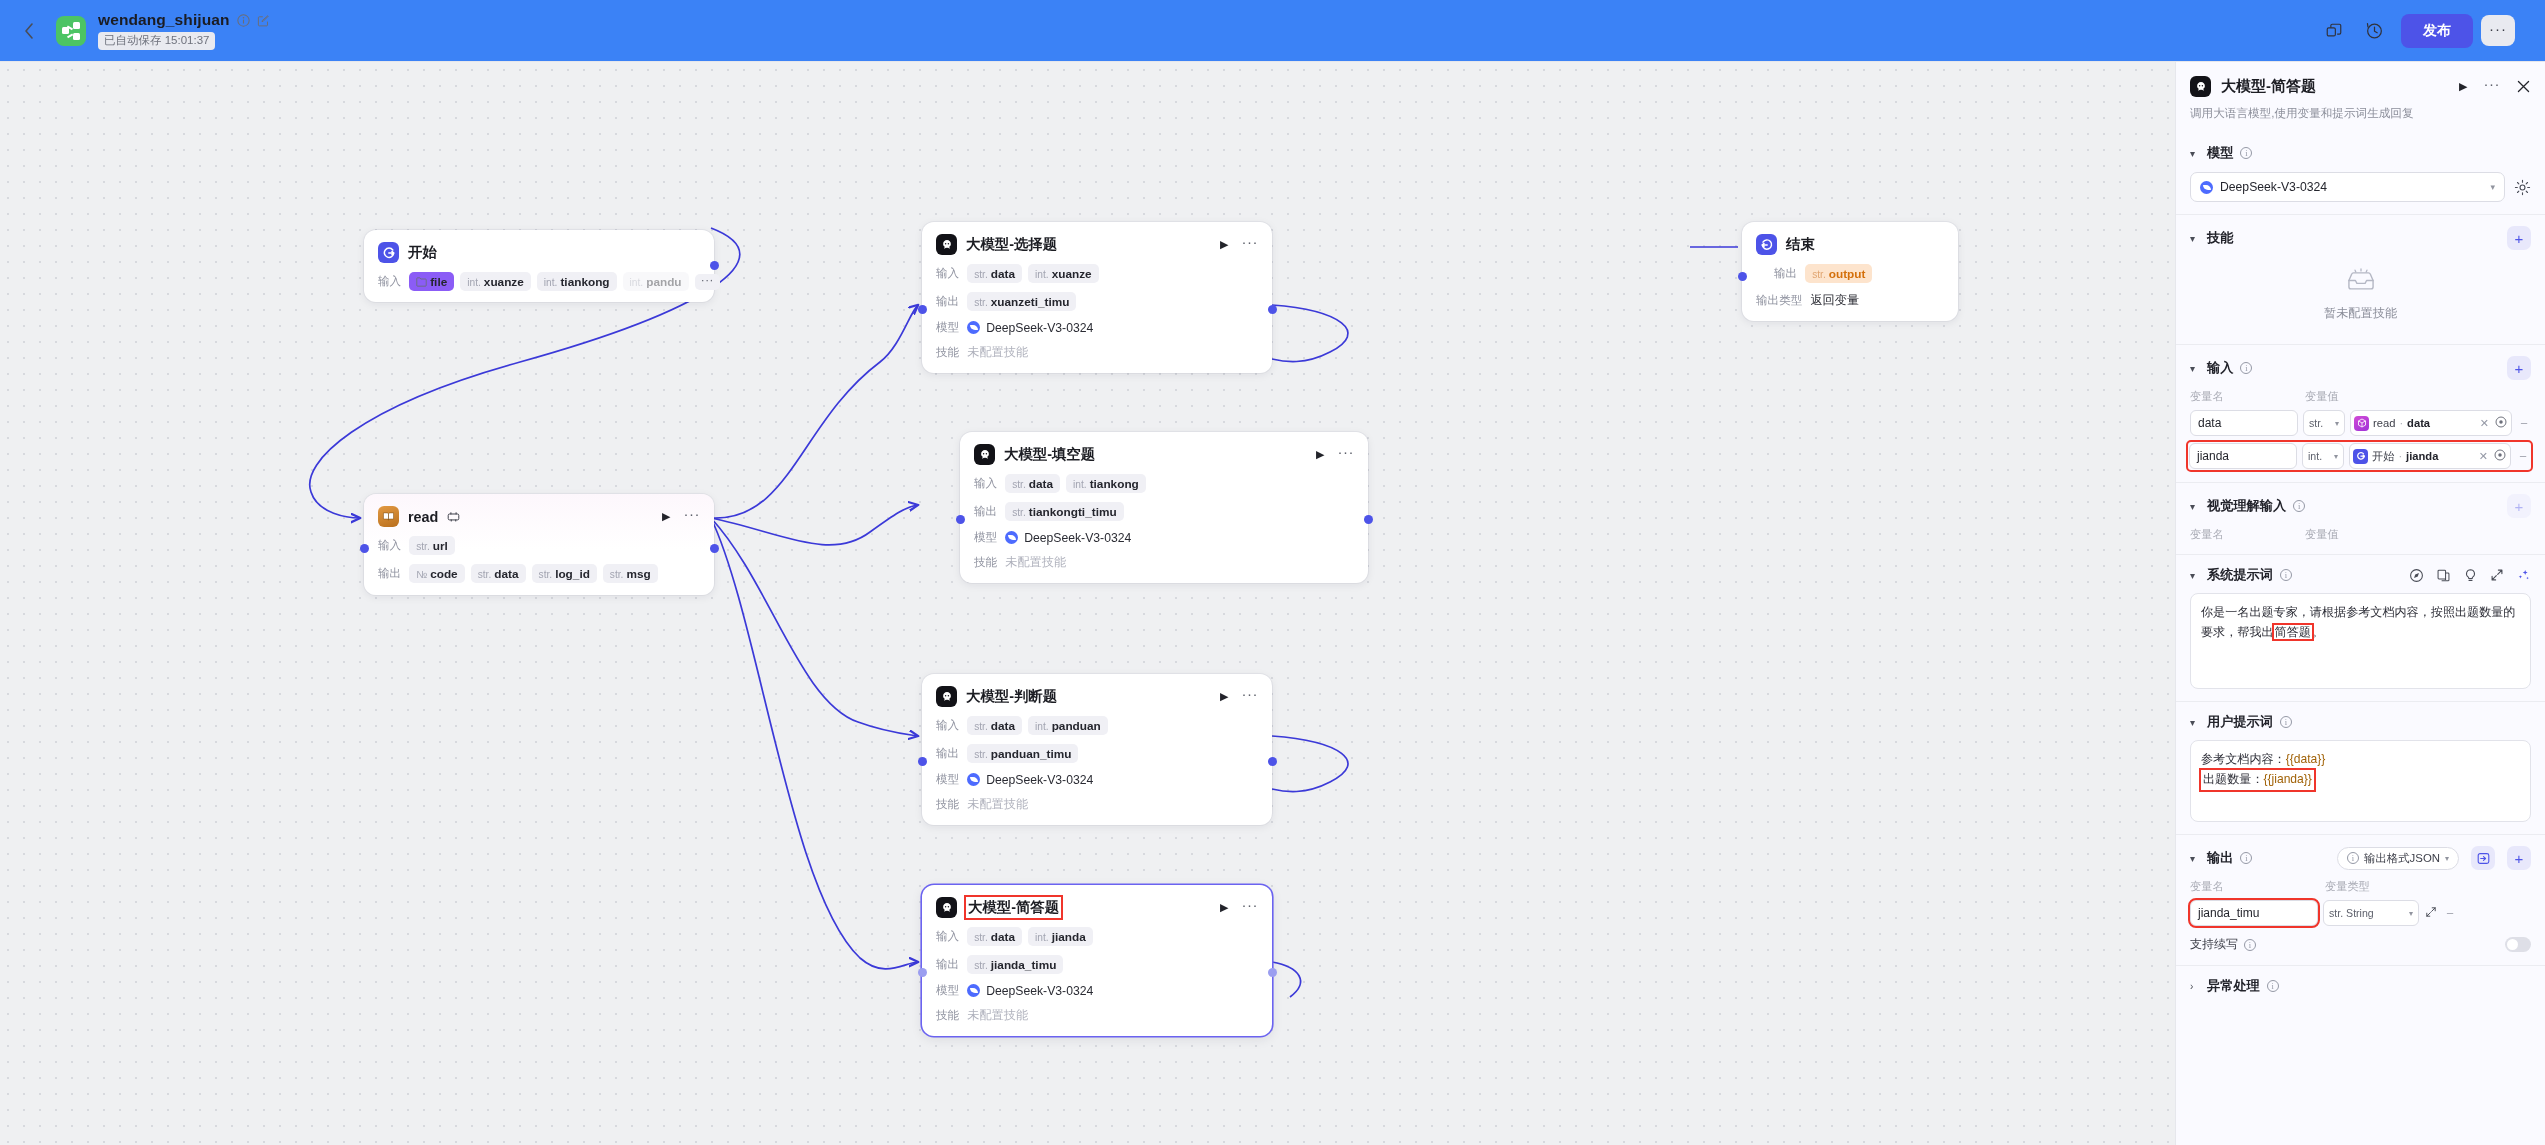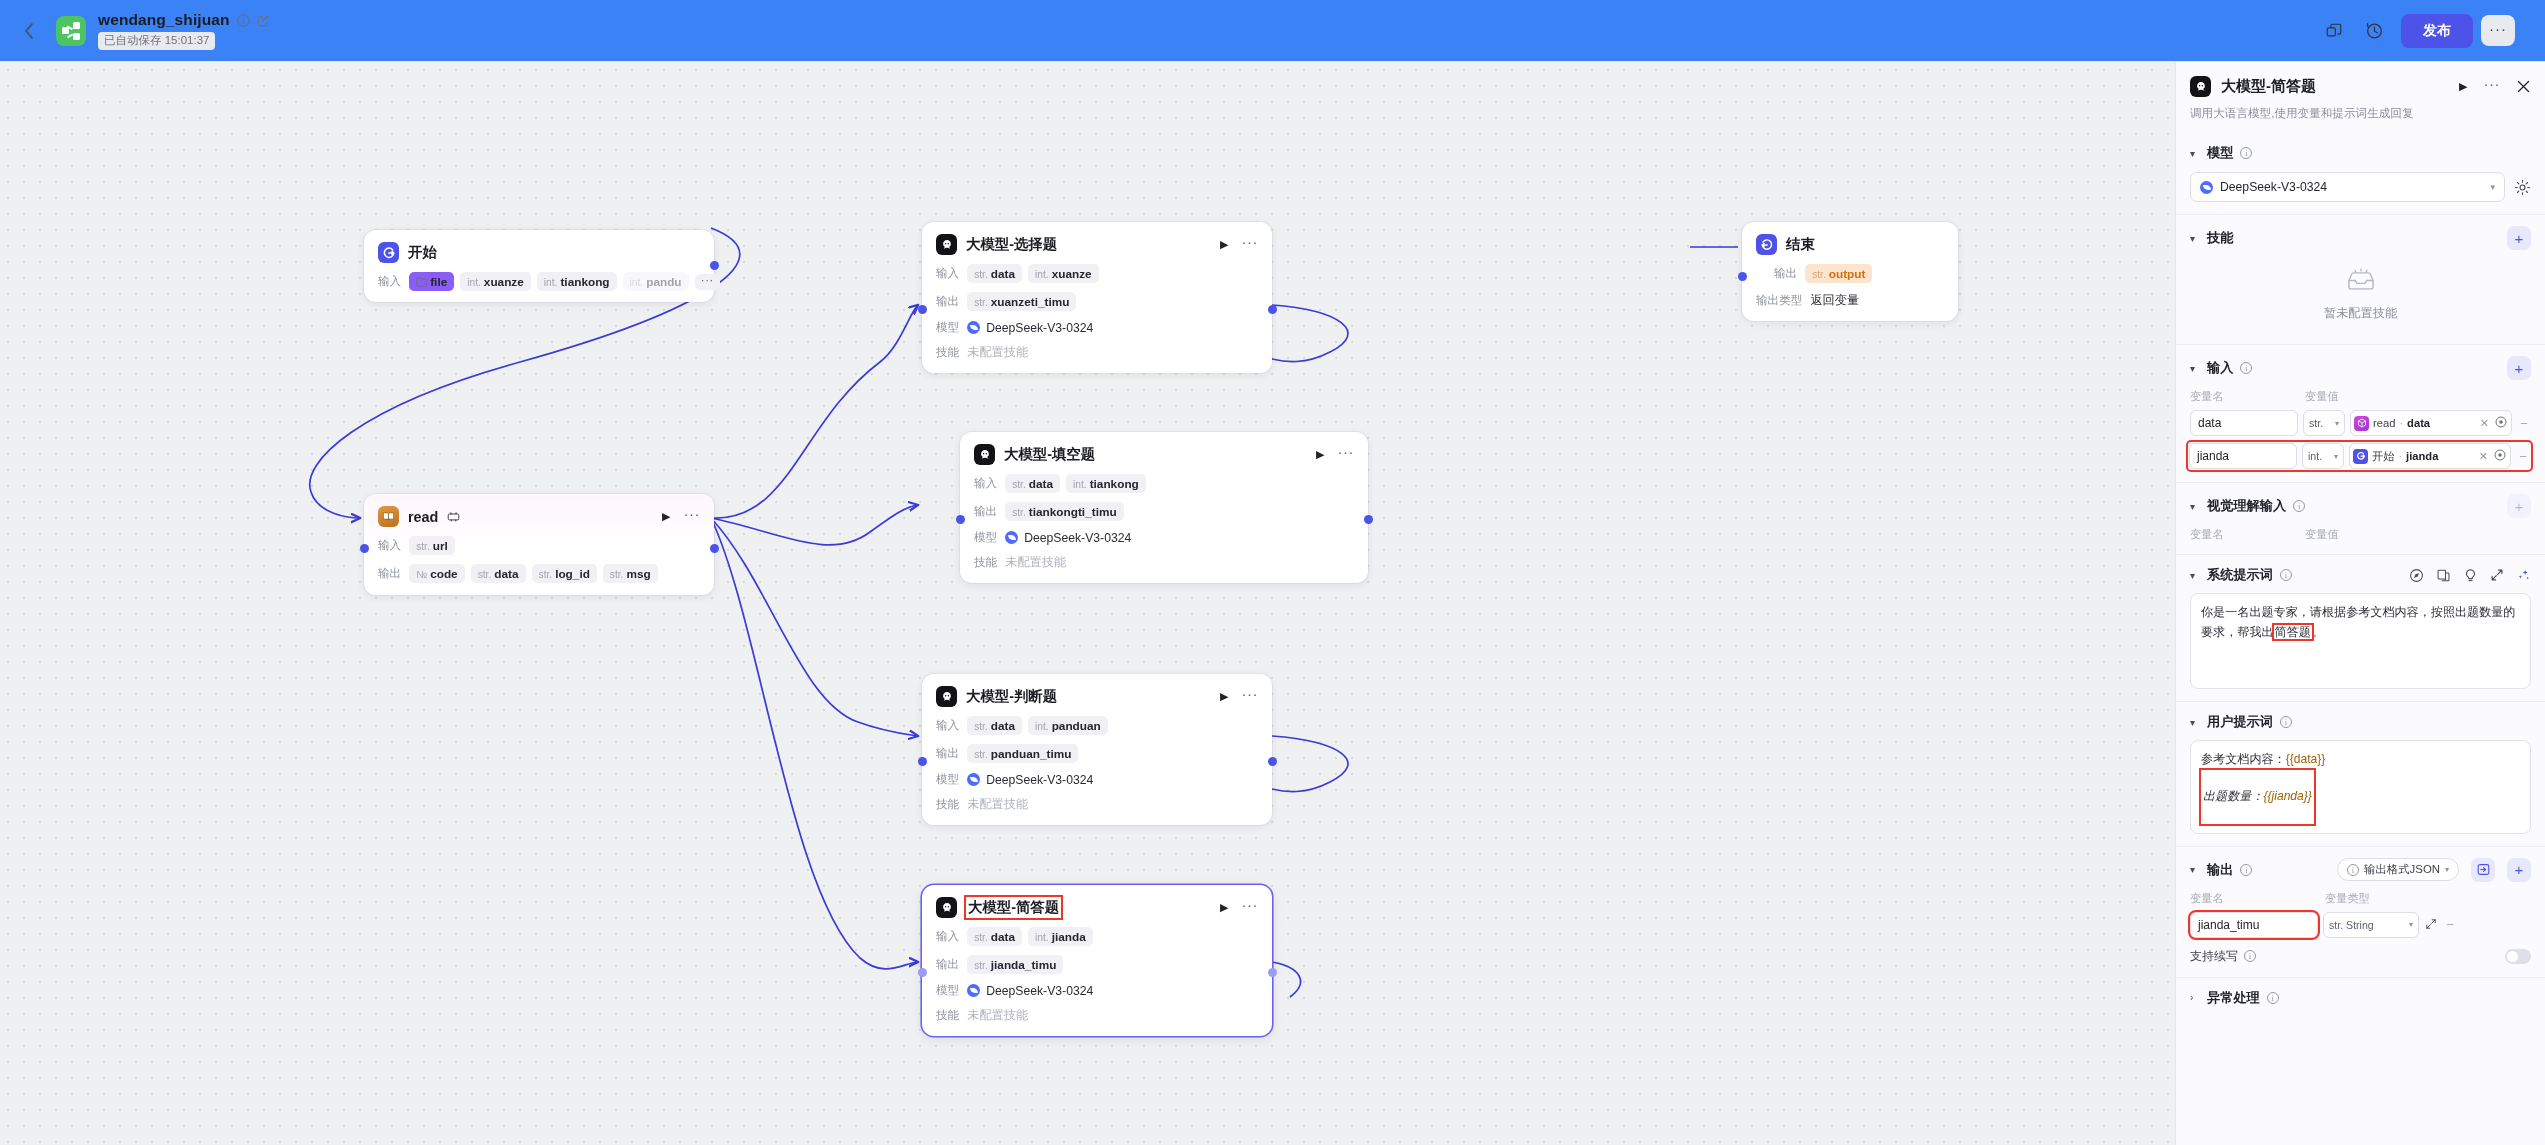--- a/index.html
+++ b/index.html
@@ -172,21 +172,21 @@
   .vval .fld { font-size: 11.2px; color: #22232b; font-weight: bold; white-space: nowrap; }
   .vval .x { margin-left: auto; color: #9599a6; font-size: 11px; cursor: pointer; padding: 0 2px; }
   .vval .tgt { color: #5d606b; font-size: 11px; }
   .minus { width: 14px; text-align: center; color: #a5a7b2; font-size: 13px; cursor: pointer; flex: none; }
   .expand-ic { color: #4a4d57; font-size: 11px; cursor: pointer; flex:none; width:14px; text-align:center;}
 
   .prompt-box { margin-top: 9px; border: 1px solid #e2e3ea; background: #fff; border-radius: 8px;
     padding: 9px 10px; min-height: 96px; font-size: 12.1px; line-height: 1.65; color: #2c2d36; }
   .prompt-box .hl { outline: 2.2px solid #f0352b; padding: 0 1px; }
   .prompt-box .var { color: #a16207; }
-  .line-hl { outline: 2.2px solid #f0352b; display: inline-block; padding: 17px 2px; font-style: italic; }
+  .line-hl { outline: 2.2px solid #f0352b; display: inline-block; padding: 0 2px; }
 
   .out-pill { display: flex; align-items: center; gap: 5px; border: 1px solid #dcdde5; background: #fff;
     border-radius: 14px; padding: 3px 9px; font-size: 11.4px; color: #3c3e48; cursor: pointer; }
   .out-pill .chev { color: #91949f; font-size: 8px; }
   .toggle { width: 26px; height: 15px; border-radius: 8px; background: #dedfe7; position: relative; cursor: pointer; flex:none;}
   .toggle:after { content:""; position:absolute; width:11px; height:11px; border-radius:50%; background:#fff; left:2px; top:2px; }
   .sub-line { display: flex; align-items: center; gap: 6px; margin-top: 10px; }
   .sub-line .lbl { font-size: 12px; color: #3c3e48; }
   .sub-line .sp { margin-left: auto; }
   .wide-type { width: 96px; }

